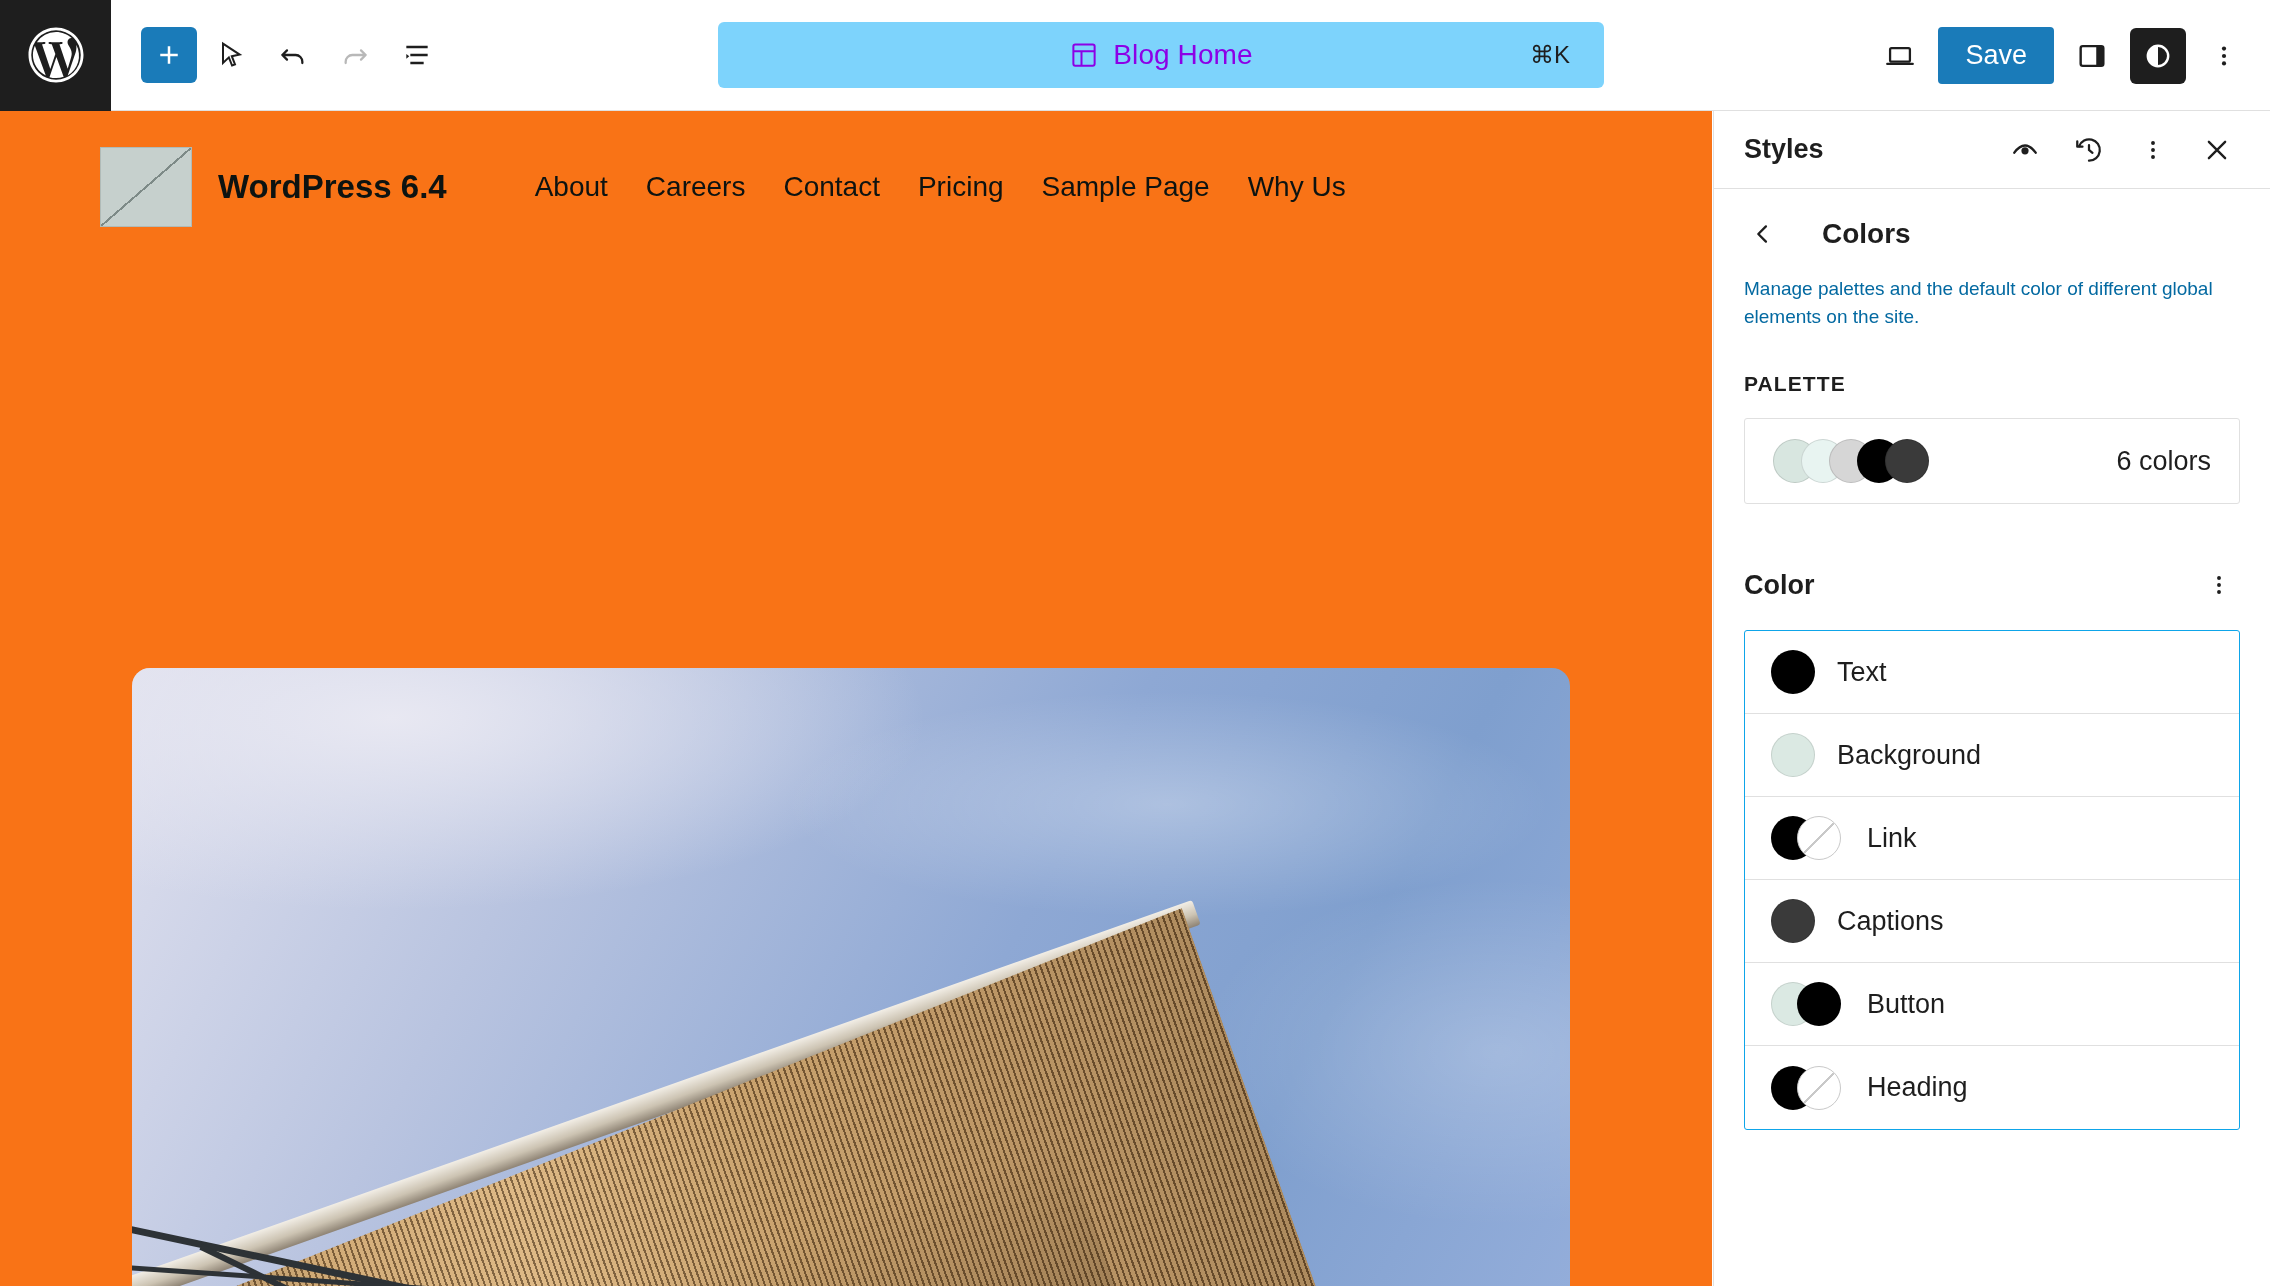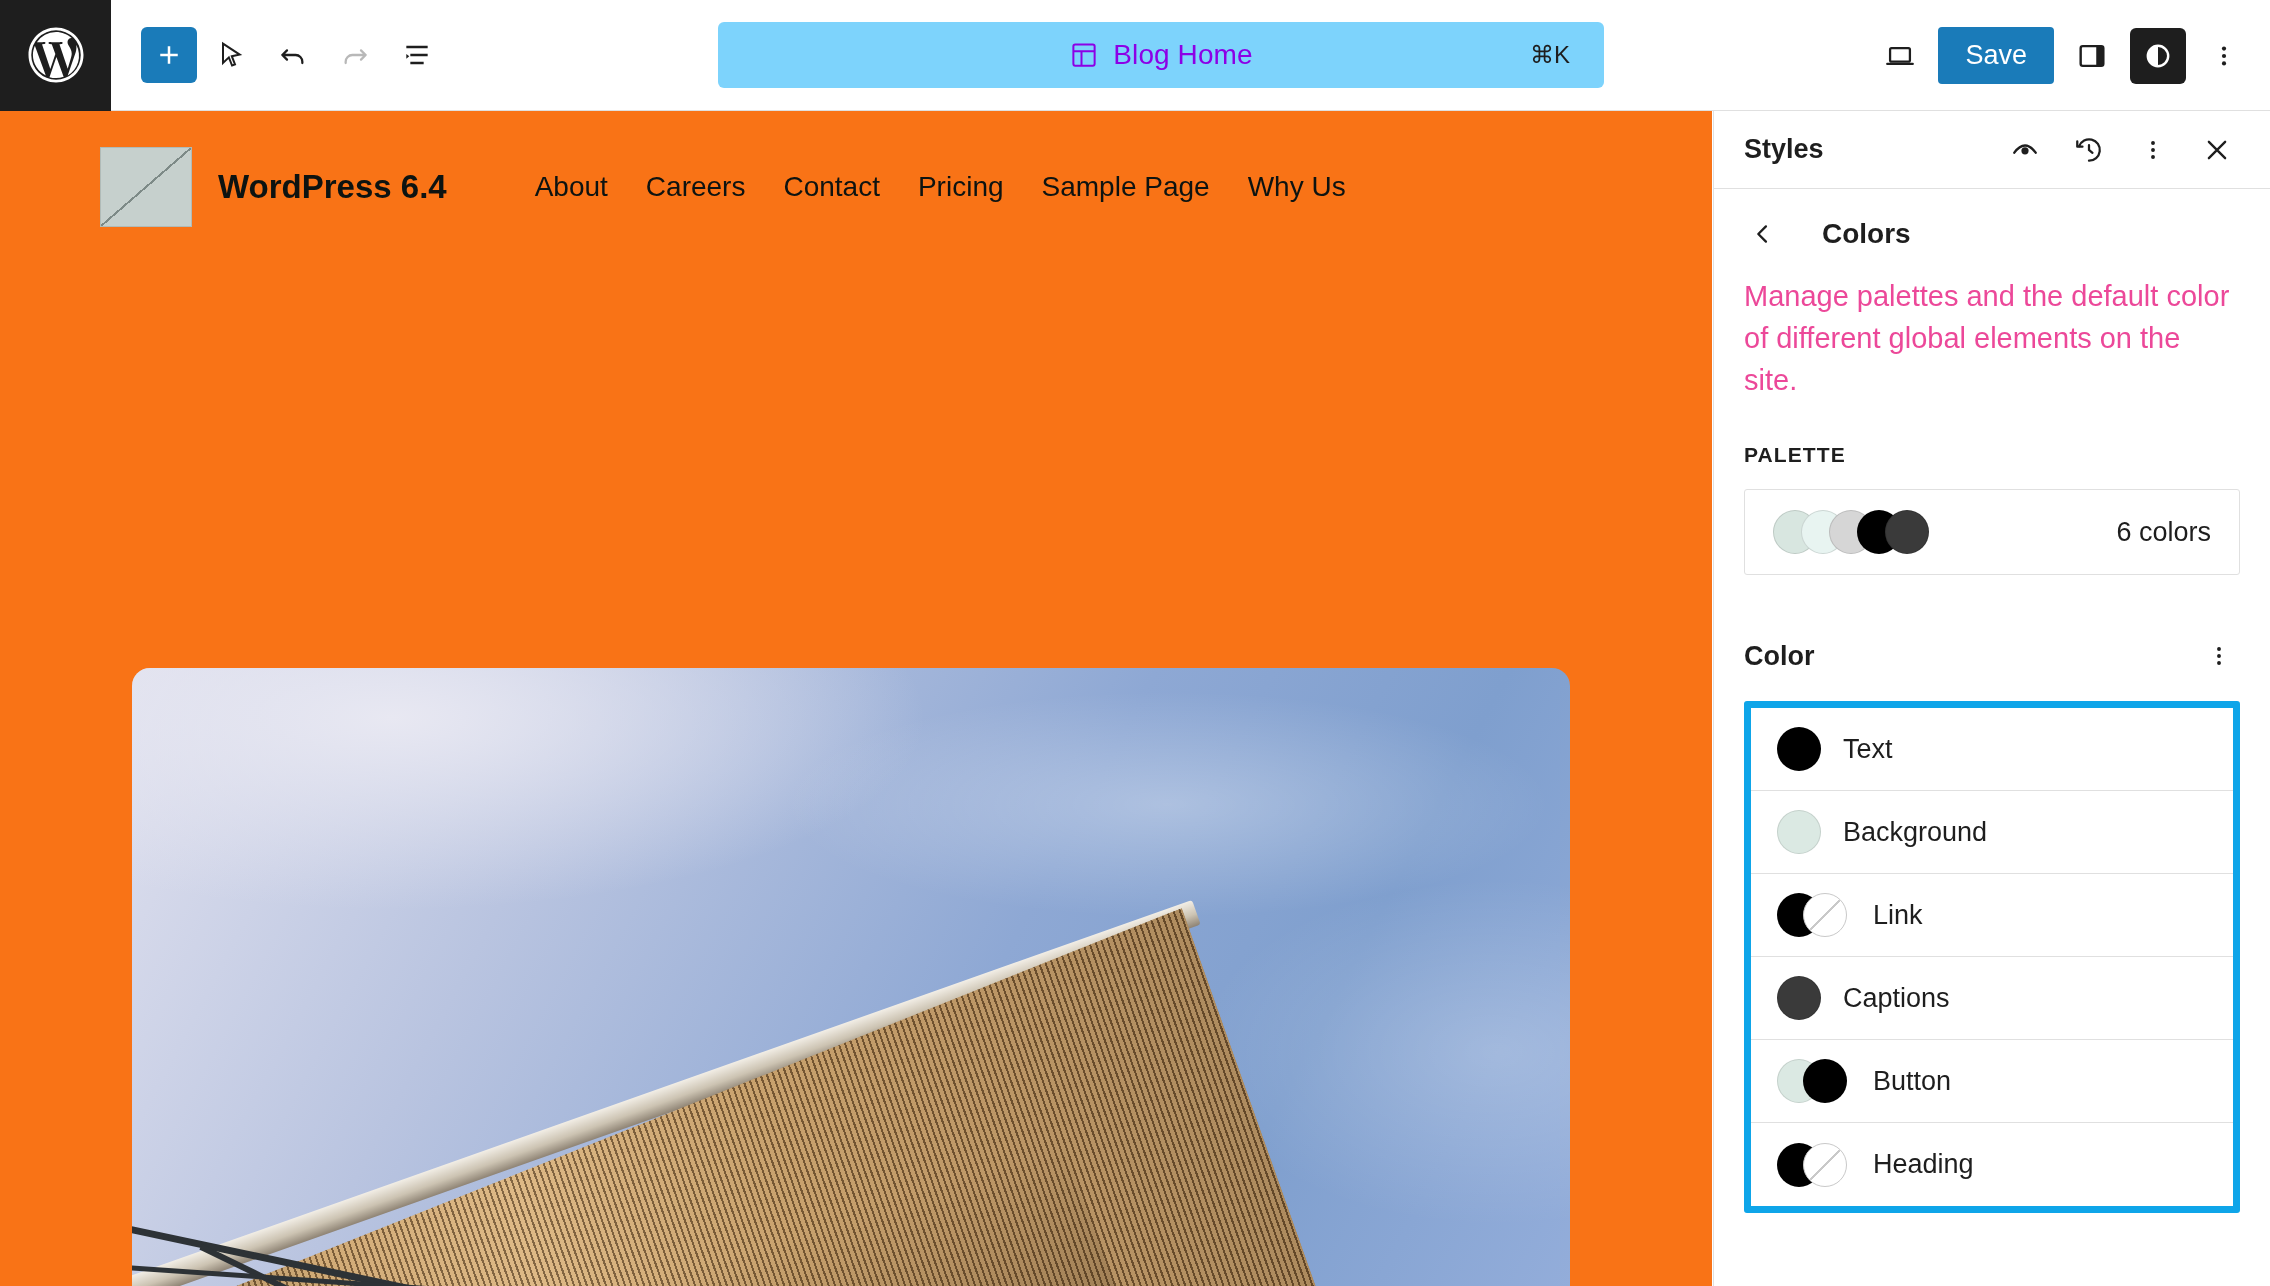--- a/index.html
+++ b/index.html
@@ -205,21 +205,21 @@
     width: 50px; height: 50px; border: none; background: transparent;
     display: flex; align-items: center; justify-content: center;
     cursor: pointer; border-radius: 4px;
   }
   .sb-nav {
     display: flex; align-items: center; gap: 40px;
     padding: 26px 30px 0 30px;
   }
   .sb-nav-title { font-size: 28px; font-weight: bold; color: #1e1e1e; }
   .sb-desc {
-    font-size: 29px; line-height: 1.45; color: #ec4899;
+    font-size: 19px; line-height: 1.45; color: #0369a1;
     padding: 22px 34px 0 30px;
   }
   .sb-section-label {
     font-size: 21px; font-weight: bold; letter-spacing: 1.1px;
     color: #1e1e1e; padding: 42px 30px 0 30px; text-transform: uppercase;
   }
   .palette-row {
     margin: 22px 30px 0 30px;
     height: 86px;
     border: 1px solid #e0e0e0; border-radius: 3px;
@@ -237,21 +237,21 @@
 
   .color-head {
     display: flex; align-items: center;
     padding: 56px 26px 0 30px;
   }
   .color-head-title { font-size: 27px; font-weight: bold; color: #1e1e1e; }
   .color-head .sb-icon-btn { margin-left: auto; }
 
   .color-list {
     margin: 20px 30px 0 30px;
-    border: 7px solid #0ea5e9; border-radius: 3px;
+    border: 1px solid #0ea5e9; border-radius: 3px;
   }
   .color-item {
     height: 83px; display: flex; align-items: center;
     padding: 0 26px;
     border-bottom: 1px solid #e0e0e0;
     cursor: pointer;
   }
   .color-item:last-child { border-bottom: none; }
   .dot-group { position: relative; width: 74px; height: 44px; flex: 0 0 auto; }
   .dot {

